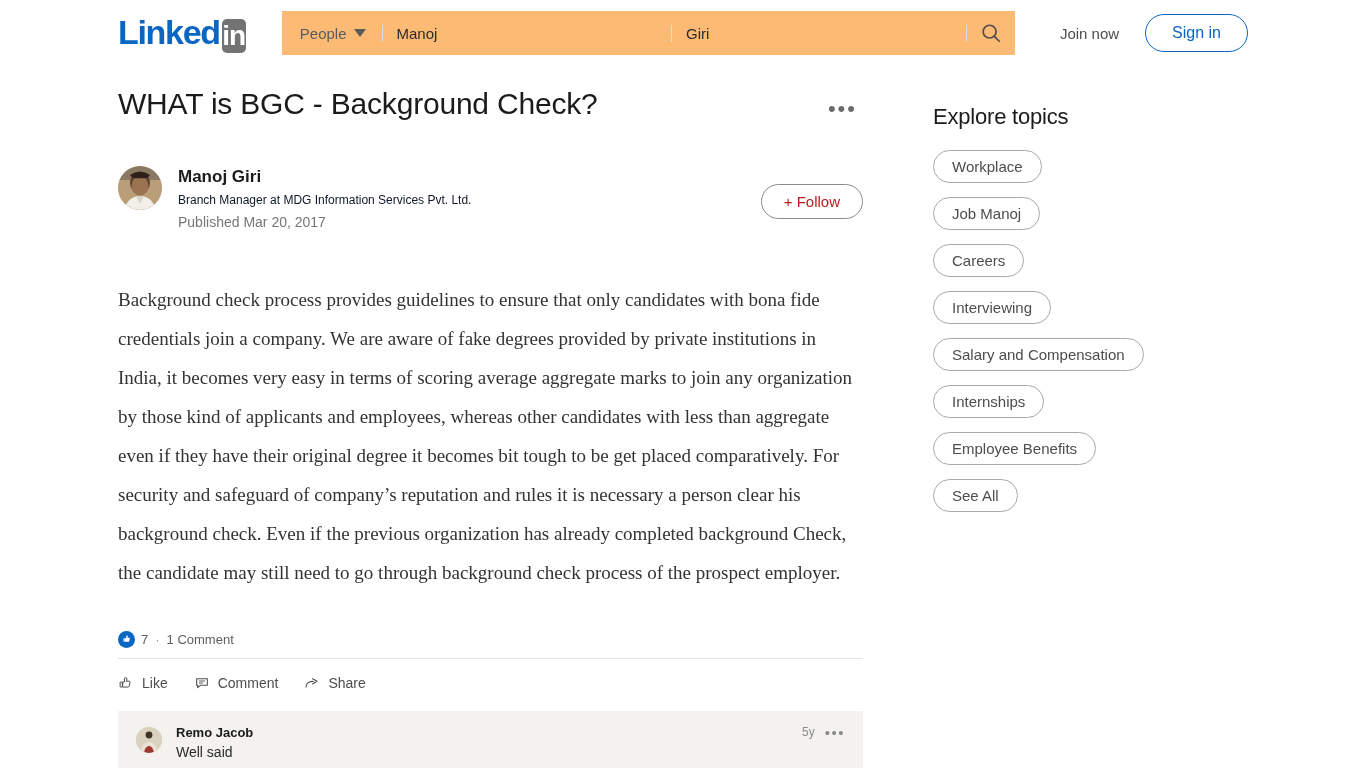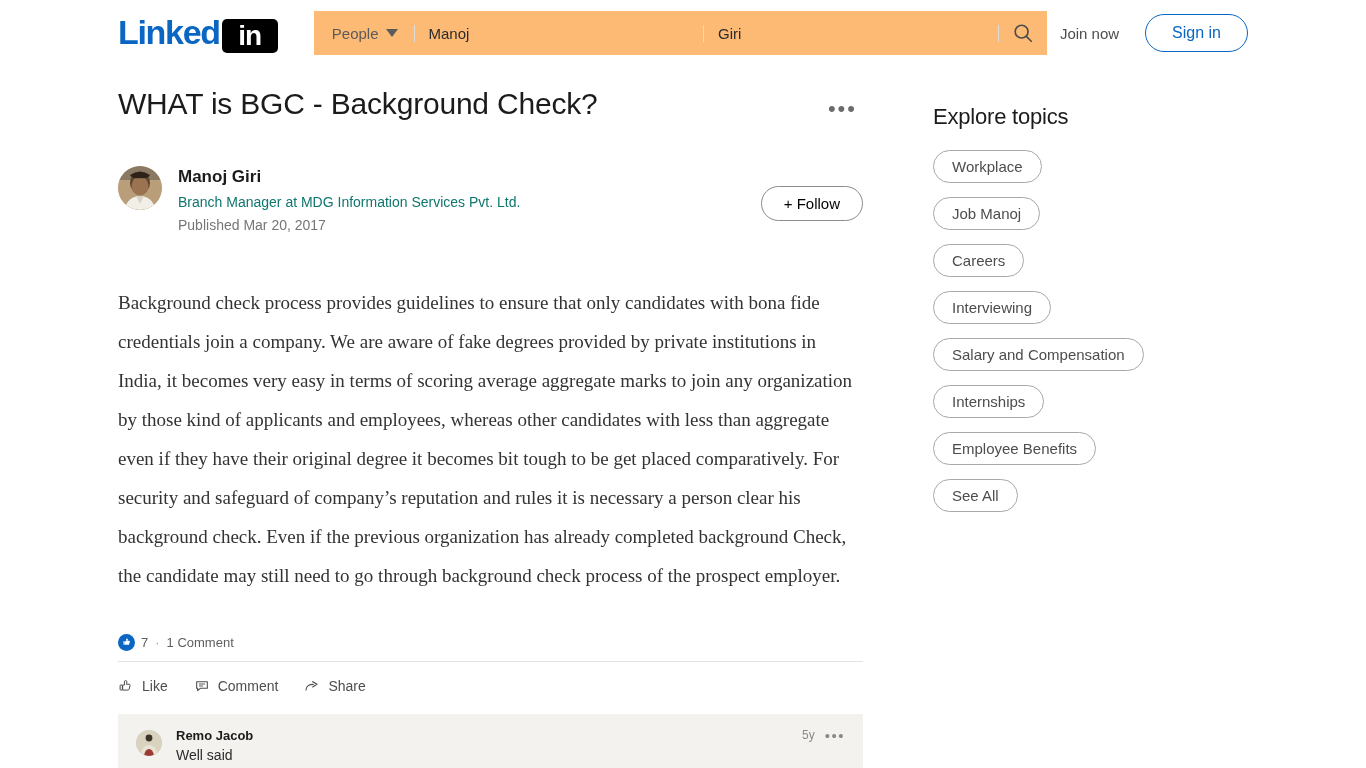--- a/index.html
+++ b/index.html
@@ -26,24 +26,24 @@
     font-size: 34px;
     font-weight: bold;
     letter-spacing: -1.3px;
     color: #0a66c2;
     line-height: 1;
   }
   .logo-in {
     display: inline-flex;
     align-items: center;
     justify-content: center;
-    background: #000000;
+    background: #737373;
     color: #ffffff;
     border-radius: 5px;
-    width: 56px;
+    width: 24px;
     height: 34px;
     font-size: 28px;
     font-weight: bold;
     letter-spacing: -1px;
     margin-left: 2px;
     position: relative;
     top: 1px;
   }
 
   .search-wrap {
@@ -176,37 +176,37 @@
     background: #c9b79b;
   }
   .author-meta { margin-left: 16px; flex: 1; }
   .author-name {
     font-size: 17px;
     font-weight: bold;
     color: #1b1b1b;
     line-height: 1.5;
   }
   .author-headline {
-    font-size: 14px;
-    color: #0f766e;
+    font-size: 12px;
+    color: #0f172a;
     line-height: 1.6;
     margin-top: 1px;
   }
   .published {
     font-size: 14px;
     color: #767676;
     line-height: 1.6;
     margin-top: 1px;
   }
   .follow-btn {
     align-self: center;
     border: 1px solid #8c8c8c;
     border-radius: 20px;
     background: transparent;
-    color: #000000;
+    color: #b91c1c;
     font-size: 15px;
     padding: 8px 22px;
     cursor: pointer;
     font-family: "Liberation Sans", sans-serif;
     white-space: nowrap;
     margin-top: 6px;
   }
 
   .article-body {
     margin-top: 48px;

